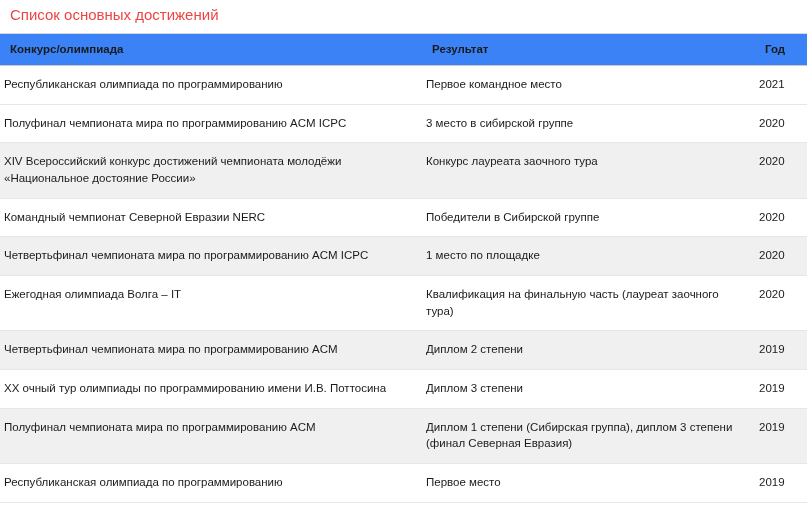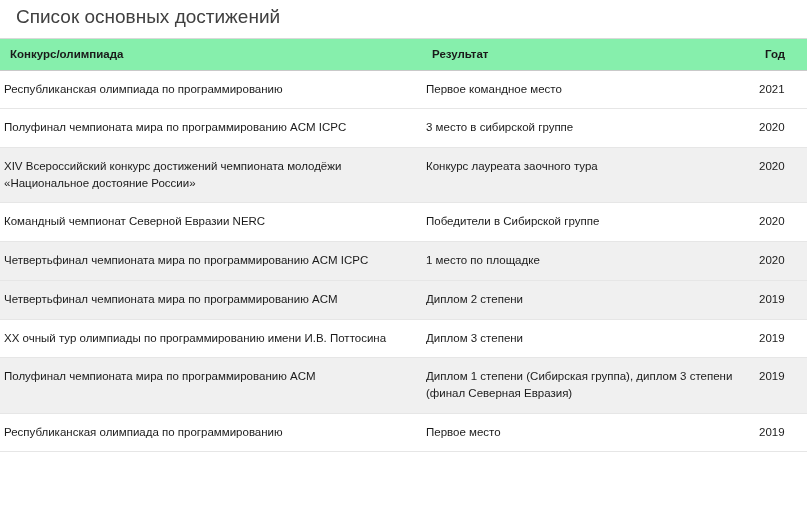--- a/index.html
+++ b/index.html
@@ -13,44 +13,44 @@
     font-family: "Liberation Sans", sans-serif;
     color: #1a1a1a;
     overflow: hidden;
   }
   .page {
     width: 807px;
     box-sizing: border-box;
     padding: 0;
   }
   .page-title {
-    font-size: 19px;
-    color: #404040;
-    padding: 6px 10px 9px 16px;
+    font-size: 15px;
+    color: #ef4444;
+    padding: 6px 10px 9px 10px;
     line-height: 1.2;
   }
   table.achievements {
     width: 807px;
     border-collapse: collapse;
     table-layout: fixed;
   }
   table.achievements col.c-name { width: 422px; }
   table.achievements col.c-result { width: 333px; }
   table.achievements col.c-year { width: 52px; }
 
   table.achievements thead th {
     text-align: left;
     font-size: 11.5px;
     font-weight: bold;
     color: #1a1a1a;
     padding: 9px 10px 10px 10px;
     border-top: 1px solid #d9d9d9;
     border-bottom: 1px solid #c9c9c9;
     vertical-align: top;
-    background: #86efac;
+    background: #3b82f6;
   }
   table.achievements tbody td {
     font-size: 11.5px;
     color: #1a1a1a;
     padding: 10px 10px 11px 4px;
     vertical-align: top;
     line-height: 1.45;
     border-bottom: 1px solid #e6e6e6;
   }
   table.achievements tbody tr.alt td {
@@ -99,20 +99,25 @@
       <tr>
         <td>Командный чемпионат Северной Евразии NERC</td>
         <td>Победители в Сибирской группе</td>
         <td class="year">2020</td>
       </tr>
       <tr class="alt">
         <td>Четвертьфинал чемпионата мира по программированию ACM ICPC</td>
         <td>1 место по площадке</td>
         <td class="year">2020</td>
       </tr>
+      <tr>
+        <td>Ежегодная олимпиада Волга – IT</td>
+        <td>Квалификация на финальную часть (лауреат заочного тура)</td>
+        <td class="year">2020</td>
+      </tr>
       <tr class="alt">
         <td>Четвертьфинал чемпионата мира по программированию ACM</td>
         <td>Диплом 2 степени</td>
         <td class="year">2019</td>
       </tr>
       <tr>
         <td>XX очный тур олимпиады по программированию имени И.В. Поттосина</td>
         <td>Диплом 3 степени</td>
         <td class="year">2019</td>
       </tr>

